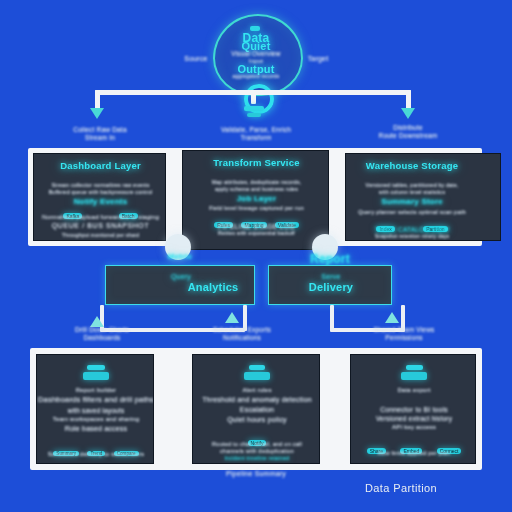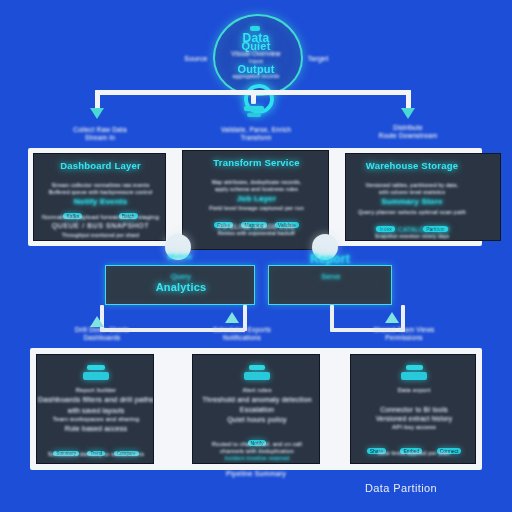--- a/index.html
+++ b/index.html
@@ -246,25 +246,26 @@
   </div>
 
   <div class="hub" style="left:165px; top:234px;"></div>
   <div class="hub" style="left:312px; top:234px;"></div>
 
   <div class="ptxt cyan" style="left:140px; top:252px; width:80px; font-size:8px; font-weight:bold;">Metric</div>
   <div class="ptxt cyan" style="left:290px; top:252px; width:80px; font-size:12px; font-weight:bold;">Report</div>
 
   <div class="panel cyanborder" style="left:105px; top:265px; width:150px; height:40px;">
     <div class="ptxt cyan" style="left:0; top:7px; width:150px; font-size:7px;">Query</div>
-    <div class="ptxt cyanhead" style="left:0; top:15px; width:150px; font-size:11px;">Analytics</div>
+    <div class="ptxt cyanhead" style="left:0; top:15px; width:150px; font-size:11px;padding-left:32px;">Analytics</div>
   </div>
 
   <div class="panel cyanborder" style="left:268px; top:265px; width:124px; height:40px;">
     <div class="ptxt cyan" style="left:0; top:7px; width:124px; font-size:7px;">Serve</div>
+    <div class="ptxt cyanhead" style="left:0; top:15px; width:124px; font-size:11px;">Delivery</div>
   </div>
 
   <div class="rail rail-soft" style="left:100px; top:305px; width:3.5px; height:26px;"></div>
   <div class="rail rail-soft" style="left:100px; top:328px; width:145px; height:3.5px;"></div>
   <div class="rail rail-soft" style="left:243px; top:305px; width:3.5px; height:26px;"></div>
   <div class="rail rail-soft" style="left:330px; top:305px; width:3.5px; height:26px;"></div>
   <div class="rail rail-soft" style="left:330px; top:328px; width:75px; height:3.5px;"></div>
   <div class="rail rail-soft" style="left:401px; top:305px; width:3.5px; height:26px;"></div>
 
   <div class="arrow-u" style="left:90px; top:316px;"></div>

